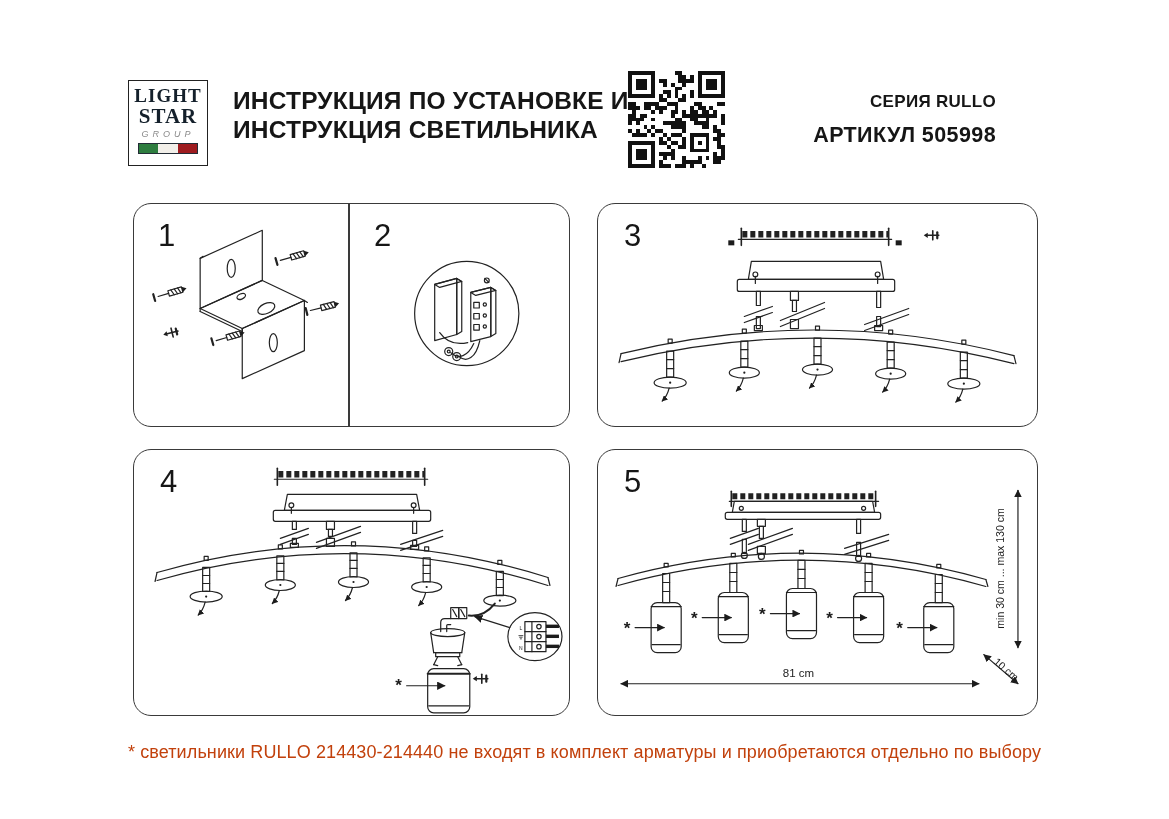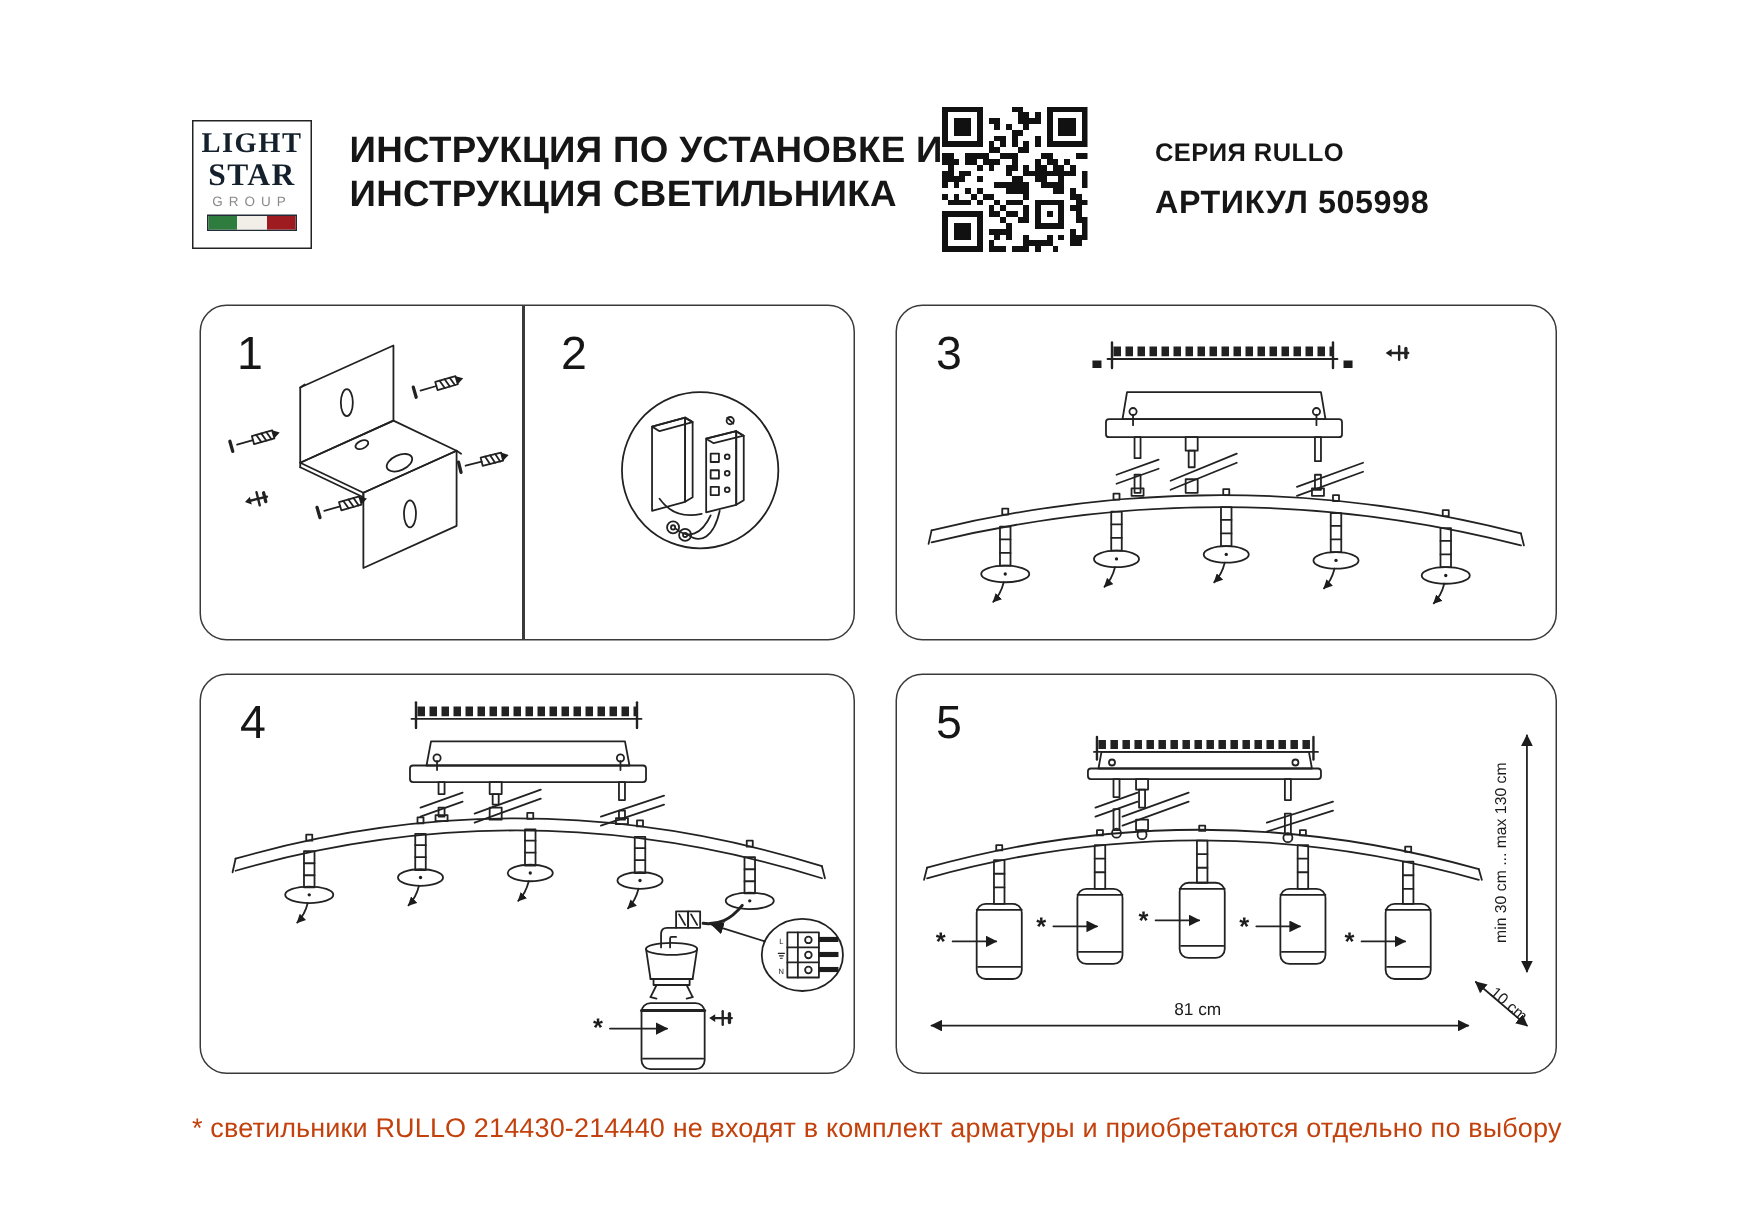--- a/index.html
+++ b/index.html
@@ -5,27 +5,27 @@
   html,body{margin:0;padding:0;background:#ffffff;}
   .page{position:relative;width:1169px;height:815px;background:#ffffff;overflow:hidden;
         font-family:"Liberation Sans",sans-serif;color:#1f1f1f;}
   
   .logo-box{position:absolute;left:128px;top:80px;width:80px;height:86px;
             border:1.6px solid #222;box-sizing:border-box;text-align:center;
             font-family:"Liberation Serif",serif;}
   .logo-w1{display:block;margin-top:5px;font-size:19px;font-weight:bold;letter-spacing:1px;line-height:20px;color:#14202b;}
   .logo-w2{display:block;font-size:21px;font-weight:bold;letter-spacing:1px;line-height:21px;color:#14202b;font-family:Liberation Serif, serif;}
   .logo-w3{display:block;margin-top:2px;font-family:"Liberation Sans",sans-serif;
-           font-size:9px;letter-spacing:4px;color:#8b8b8b;line-height:11px;}
+           font-size:9px;letter-spacing:4px;color:#8b8b8b;line-height:11px;font-style:italic;}
   .logo-flag{display:flex;width:58px;height:9px;margin:3px auto 0;border:1.8px solid #232c36;box-sizing:content-box;}
   .logo-flag span{flex:1;}
   .title{position:absolute;left:233px;top:86px;font-size:24.5px;font-weight:bold;
          line-height:29px;letter-spacing:0.2px;color:#161616;}
   .qr{position:absolute;left:628px;top:71px;width:97px;height:97px;}
-  .series-block{position:absolute;left:770px;top:92px;width:226px;text-align:left;color:#161616;}
+  .series-block{position:absolute;left:770px;top:92px;width:226px;text-align:right;color:#161616;}
   .series{font-size:17px;font-weight:bold;letter-spacing:0.3px;}
   .article{margin-top:11px;font-size:21.5px;font-weight:bold;letter-spacing:0.4px;}
   
   .panel{position:absolute;border:1.6px solid #3a3a3a;border-radius:18px;box-sizing:border-box;background:#fff;}
   #panel12{left:133px;top:203px;width:437px;height:224px;}
   #panel3{left:597px;top:203px;width:441px;height:224px;}
   #panel4{left:133px;top:449px;width:437px;height:267px;}
   #panel5{left:597px;top:449px;width:441px;height:267px;}
   .pnum{position:absolute;font-size:31px;font-weight:400;color:#161616;line-height:1;}
   .divider{position:absolute;left:214px;top:0;bottom:0;width:1.6px;background:#3a3a3a;}

